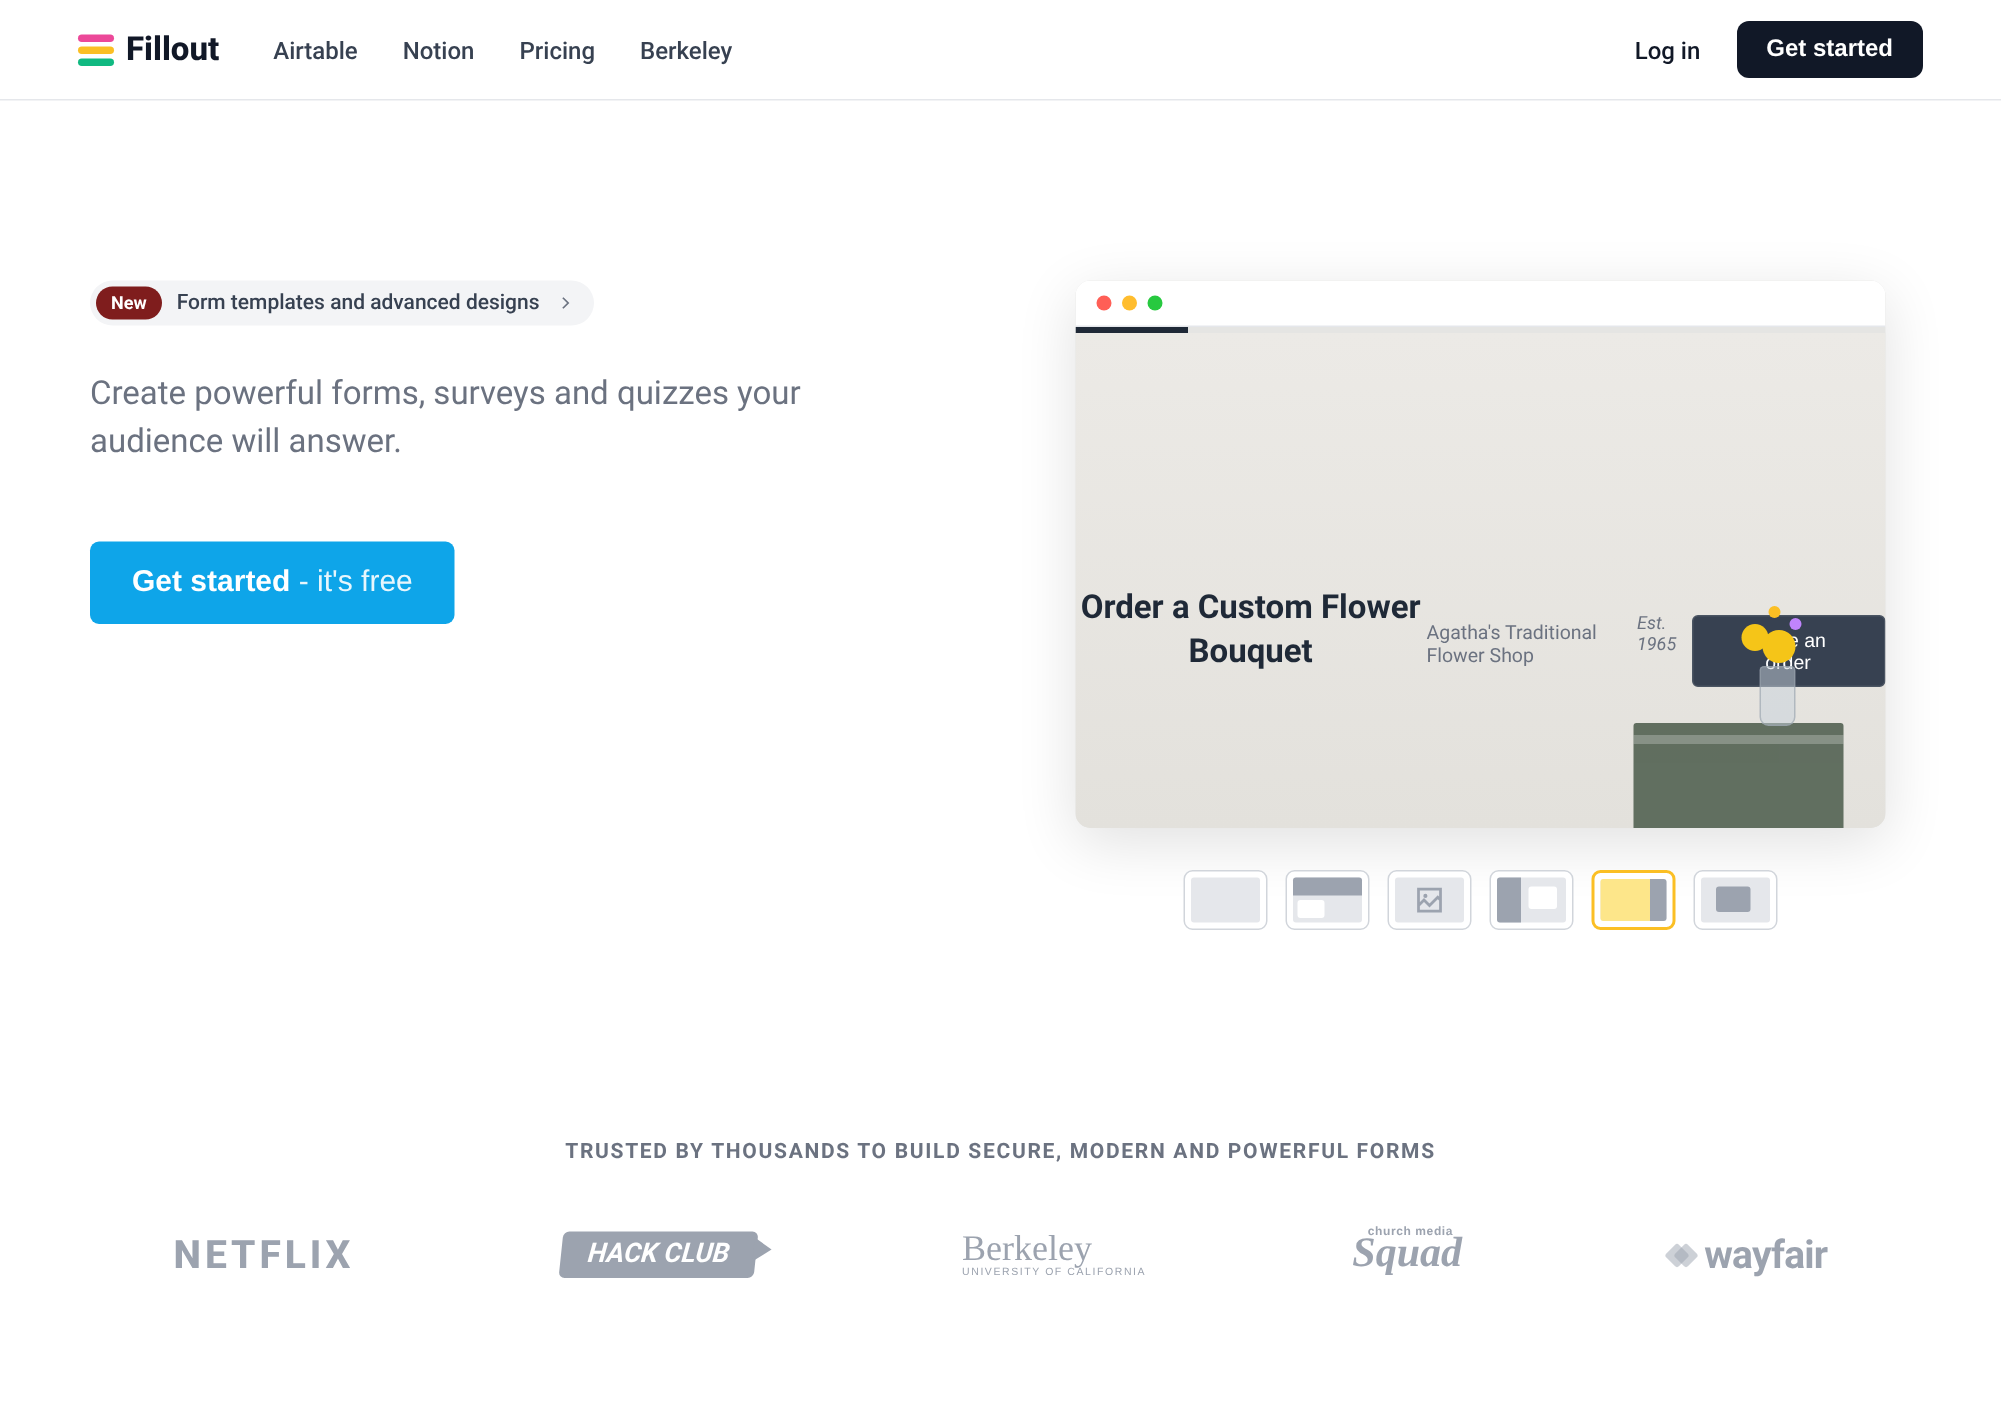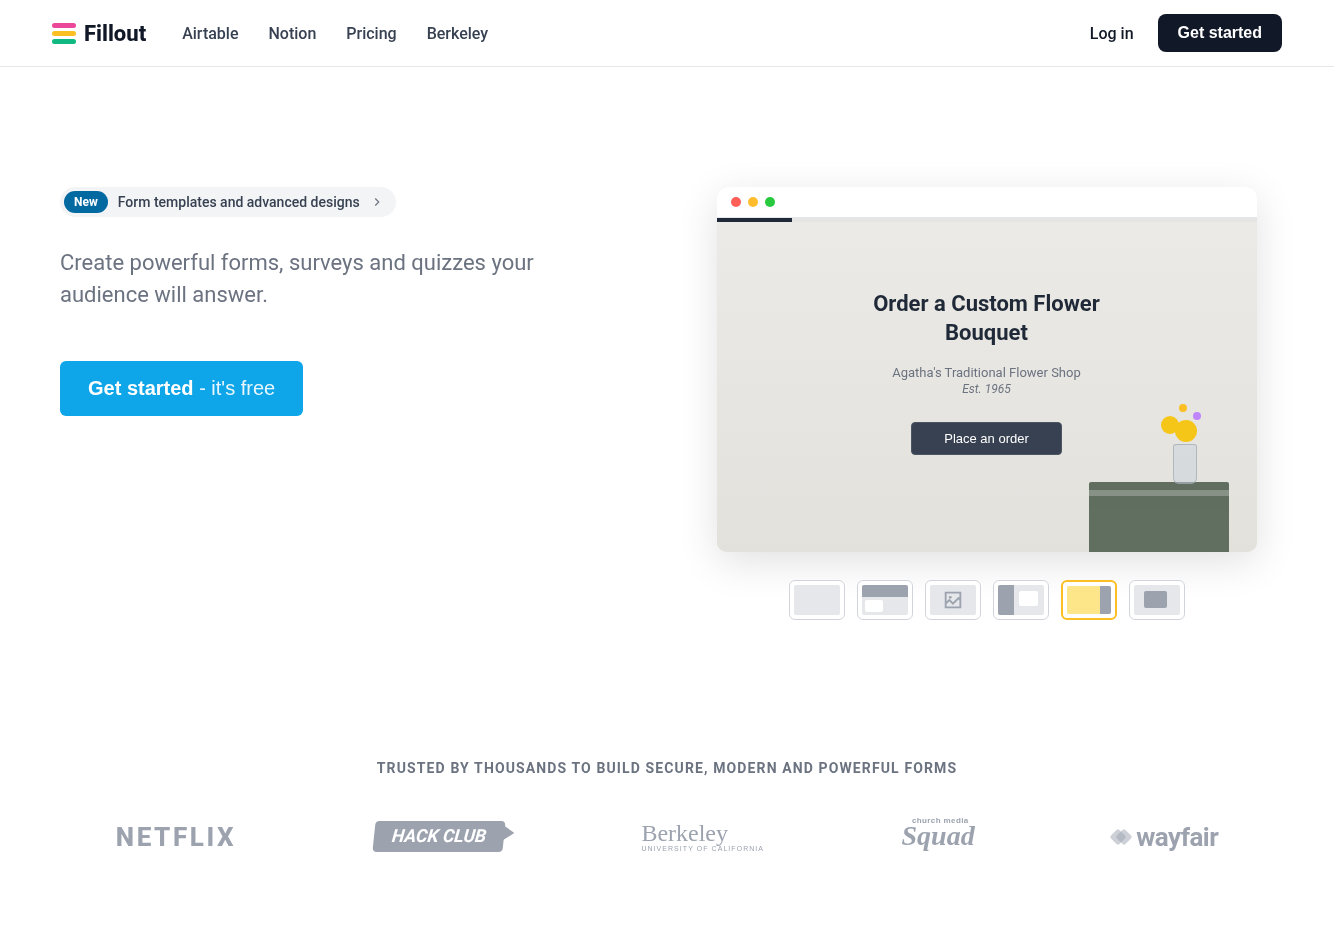--- a/index.html
+++ b/index.html
@@ -14,38 +14,38 @@
 .nav-links { display: flex; gap: 30px; }
 .nav-link { font-size: 16px; font-weight: 500; color: #374151; cursor: pointer; }
 .nav-right { display: flex; align-items: center; gap: 24px; }
 .login-link { font-size: 16px; font-weight: 500; color: #111827; cursor: pointer; }
 .get-started-btn { background: #111827; color: #fff; padding: 10px 20px; border-radius: 8px; font-size: 16px; font-weight: 600; border: none; cursor: pointer; }
 
 
 .hero { display: flex; padding: 120px 52px 40px 60px; gap: 40px; align-items: flex-start; }
 .hero-left { flex: 1; max-width: 620px; }
 .announcement { display: inline-flex; align-items: center; background: #f3f4f6; border-radius: 999px; padding: 4px 12px 4px 4px; gap: 10px; margin-bottom: 30px; cursor: pointer; }
-.new-badge { background: #0369a1; color: #fff; font-size: 12px; font-weight: 700; padding: 4px 10px; border-radius: 999px; }
+.new-badge { background: #7f1d1d; color: #fff; font-size: 12px; font-weight: 700; padding: 4px 10px; border-radius: 999px; }
 .announcement-text { font-size: 14px; color: #374151; font-weight: 500; }
 .chevron { width: 14px; height: 14px; display: inline-flex; align-items: center; justify-content: center; }
 .chevron svg { width: 14px; height: 14px; stroke: #6b7280; fill: none; stroke-width: 2; }
 .headline { font-size: 64px; font-weight: 800; line-height: 1.05; color: #111827; letter-spacing: -0.02em; margin-bottom: 28px; }
 .headline .pink { color: #ec4899; }
 .subhead { font-size: 22px; color: #6b7280; line-height: 1.45; margin-bottom: 50px; max-width: 520px; }
 .cta-btn { background: #0ea5e9; color: #fff; font-size: 20px; font-weight: 600; padding: 16px 28px; border: none; border-radius: 6px; cursor: pointer; }
 .cta-suffix { font-weight: 500; opacity: 0.9; }
 
 
 .hero-right { flex: 1; display: flex; flex-direction: column; align-items: center; }
 .browser-window { width: 100%; max-width: 540px; background: #e5e5e3; border-radius: 10px; overflow: hidden; box-shadow: 0 10px 40px rgba(0,0,0,0.12); }
 .browser-chrome { background: #fff; padding: 10px 14px; display: flex; gap: 7px; align-items: center; border-bottom: 1px solid #e5e7eb; }
 .dot { width: 10px; height: 10px; border-radius: 50%; }
 .dot.red { background: #ff5f56; } .dot.yellow { background: #ffbd2e; } .dot.green { background: #27c93f; }
 .progress-bar { height: 4px; background: #1f2937; width: 14%; }
-.form-preview { background: linear-gradient(180deg, #eceae6 0%, #e3e1dc 100%); height: 330px; position: relative; display: flex; flex-direction: column; align-items: center; padding-top: 68px; }
+.form-preview { background: linear-gradient(180deg, #eceae6 0%, #e3e1dc 100%); height: 330px; position: relative; display: flex; flex-direction: row; align-items: center; padding-top: 68px; }
 .form-title { font-size: 22px; font-weight: 700; color: #1f2937; text-align: center; max-width: 260px; line-height: 1.3; }
 .form-shop { font-size: 13px; color: #6b7280; margin-top: 18px; }
 .form-est { font-size: 12px; color: #6b7280; font-style: italic; margin-top: 2px; }
 .place-order-btn { margin-top: 26px; background: #374151; color: #fff; font-size: 13px; font-weight: 500; padding: 8px 32px; border: 1px solid #4b5563; border-radius: 4px; cursor: pointer; }
 .flower-graphic { position: absolute; right: 20px; bottom: 0; width: 170px; height: 130px; }
 .stool { position: absolute; bottom: 0; right: 8px; width: 140px; height: 70px; background: #4a5a4a; border-radius: 2px 2px 0 0; opacity: 0.85; }
 .stool::after { content: ""; position: absolute; top: 8px; left: 0; right: 0; height: 6px; background: rgba(255,255,255,0.25); }
 .vase { position: absolute; bottom: 68px; right: 40px; width: 24px; height: 40px; background: rgba(200,210,220,0.5); border-radius: 3px 3px 6px 6px; border: 1px solid rgba(150,160,170,0.6); }
 .flower { position: absolute; border-radius: 50%; }
 .flower.f1 { width: 22px; height: 22px; background: #f5c518; bottom: 110px; right: 40px; }

